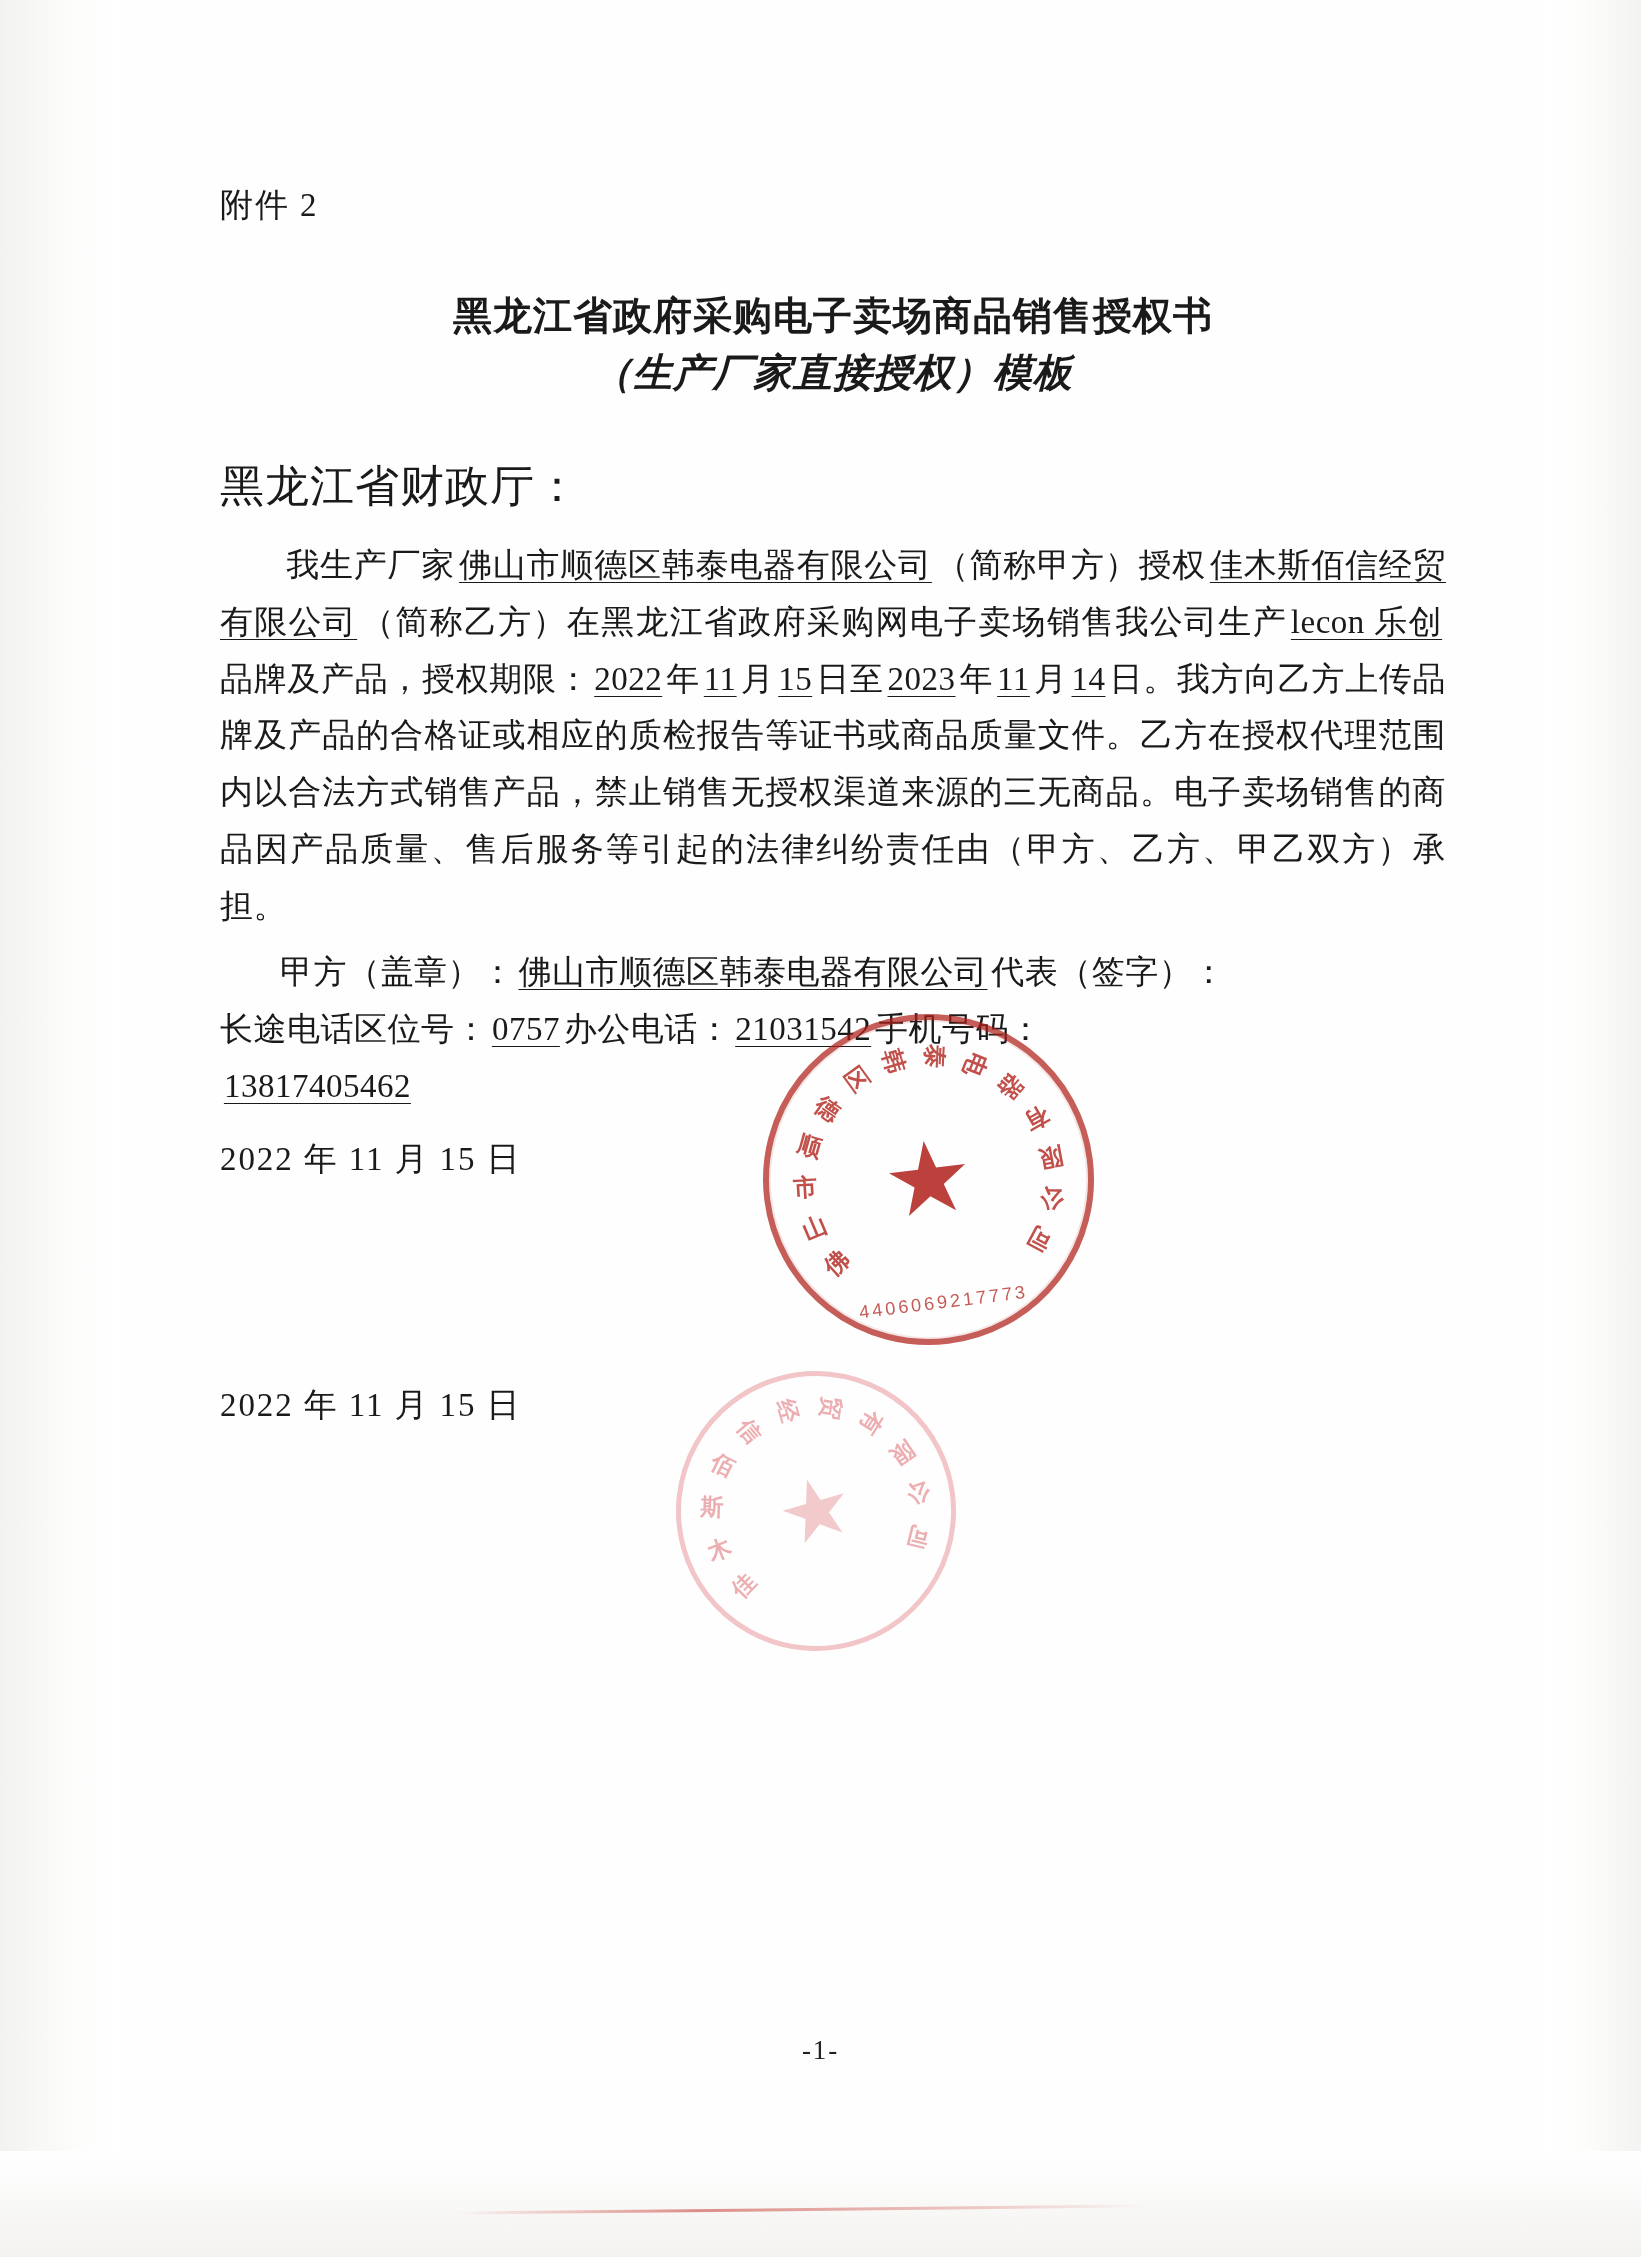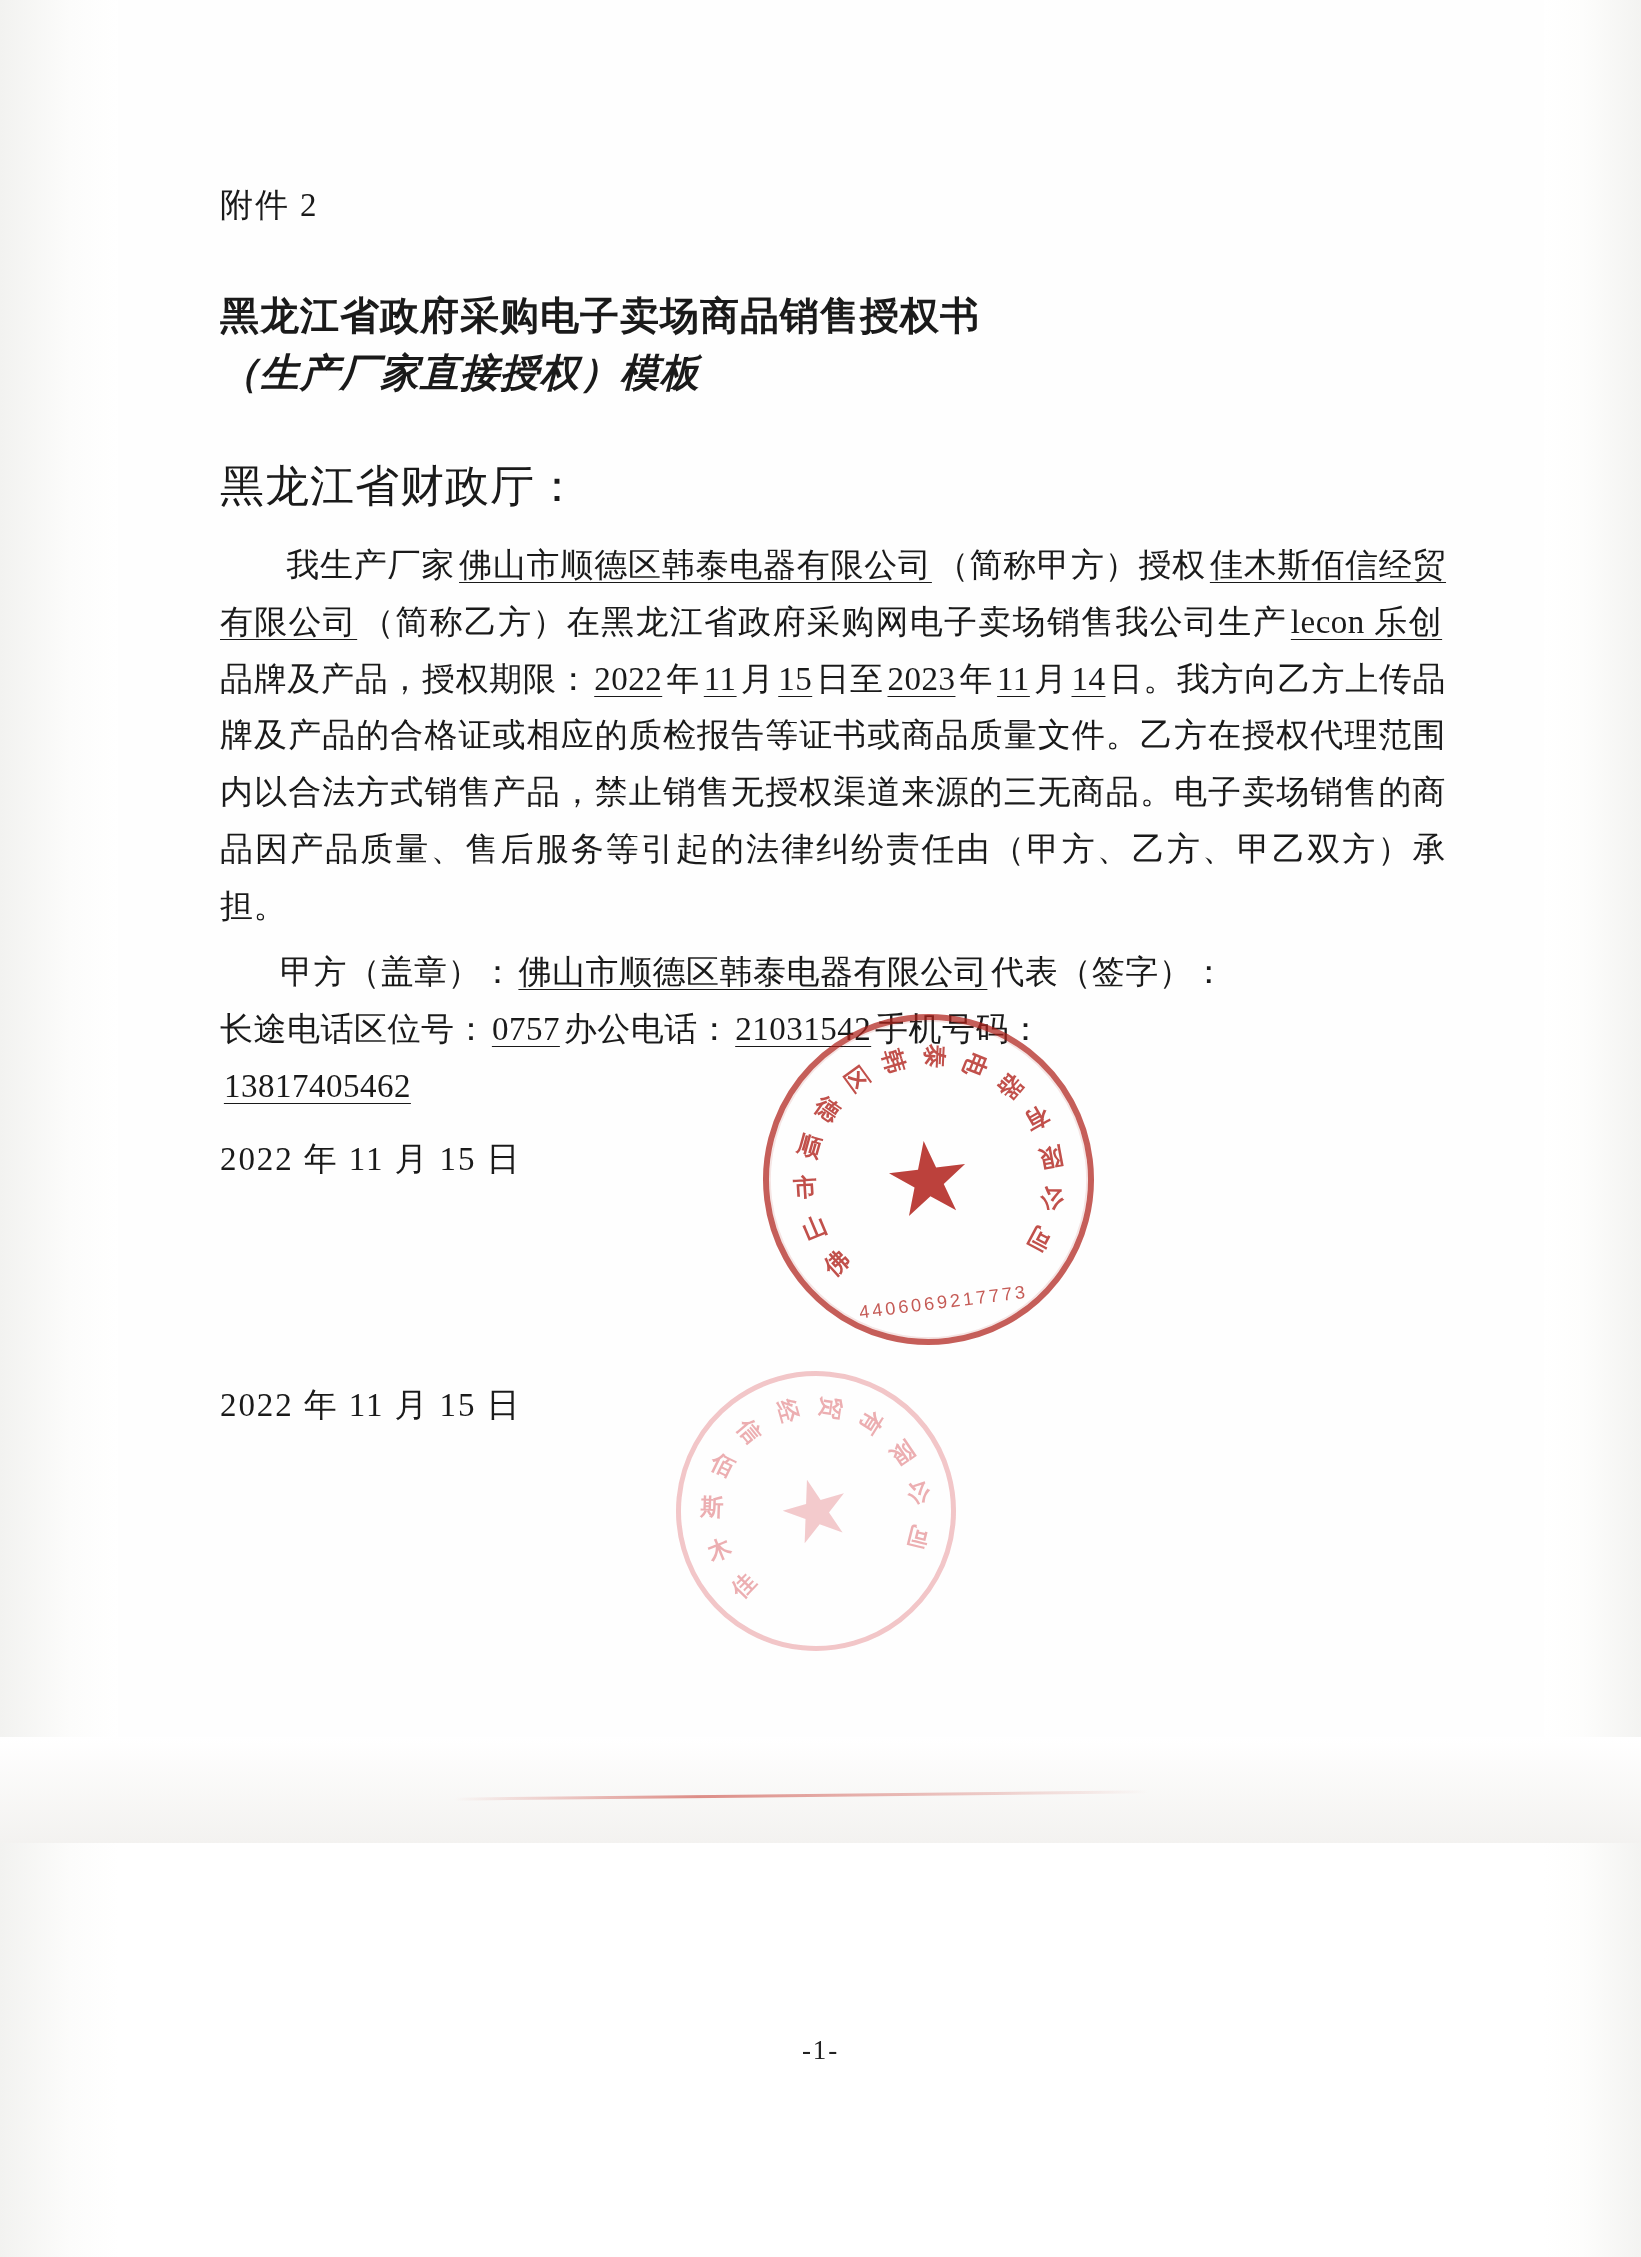--- a/index.html
+++ b/index.html
@@ -12,21 +12,21 @@
     height: 2257px;
     position: relative;
     font-family: "Liberation Serif", "DejaVu Serif", serif;
     color: #1a1a1a;
     overflow: hidden;
   }
   .page {
     position: absolute;
     left: 0; top: 0;
     width: 1641px;
-    height: 1843px;
+    height: 2257px;
     background: #fefefe;
     border-radius: 9px;
   }
   
   .scan-edge-left {
     position: absolute;
     left: 0; top: 0;
     width: 118px; height: 2257px;
     background: linear-gradient(to right, #f2f2f0 0%, #fcfcfb 60%, #ffffff 100%);
   }
@@ -59,21 +59,21 @@
     width: 1226px;
   }
 
   .attachment-label {
     font-size: 33px;
     letter-spacing: 1.9px;
     margin-bottom: 60px;
   }
 
   .title-block {
-    text-align: left;
+    text-align: center;
     font-weight: bold;
     font-size: 39px;
     line-height: 1.45;
     letter-spacing: 1px;
     margin-bottom: 56px;
   }
   .title-line2 { letter-spacing: 1px; font-style: italic; }
 
   .recipient {
     font-size: 44px;

